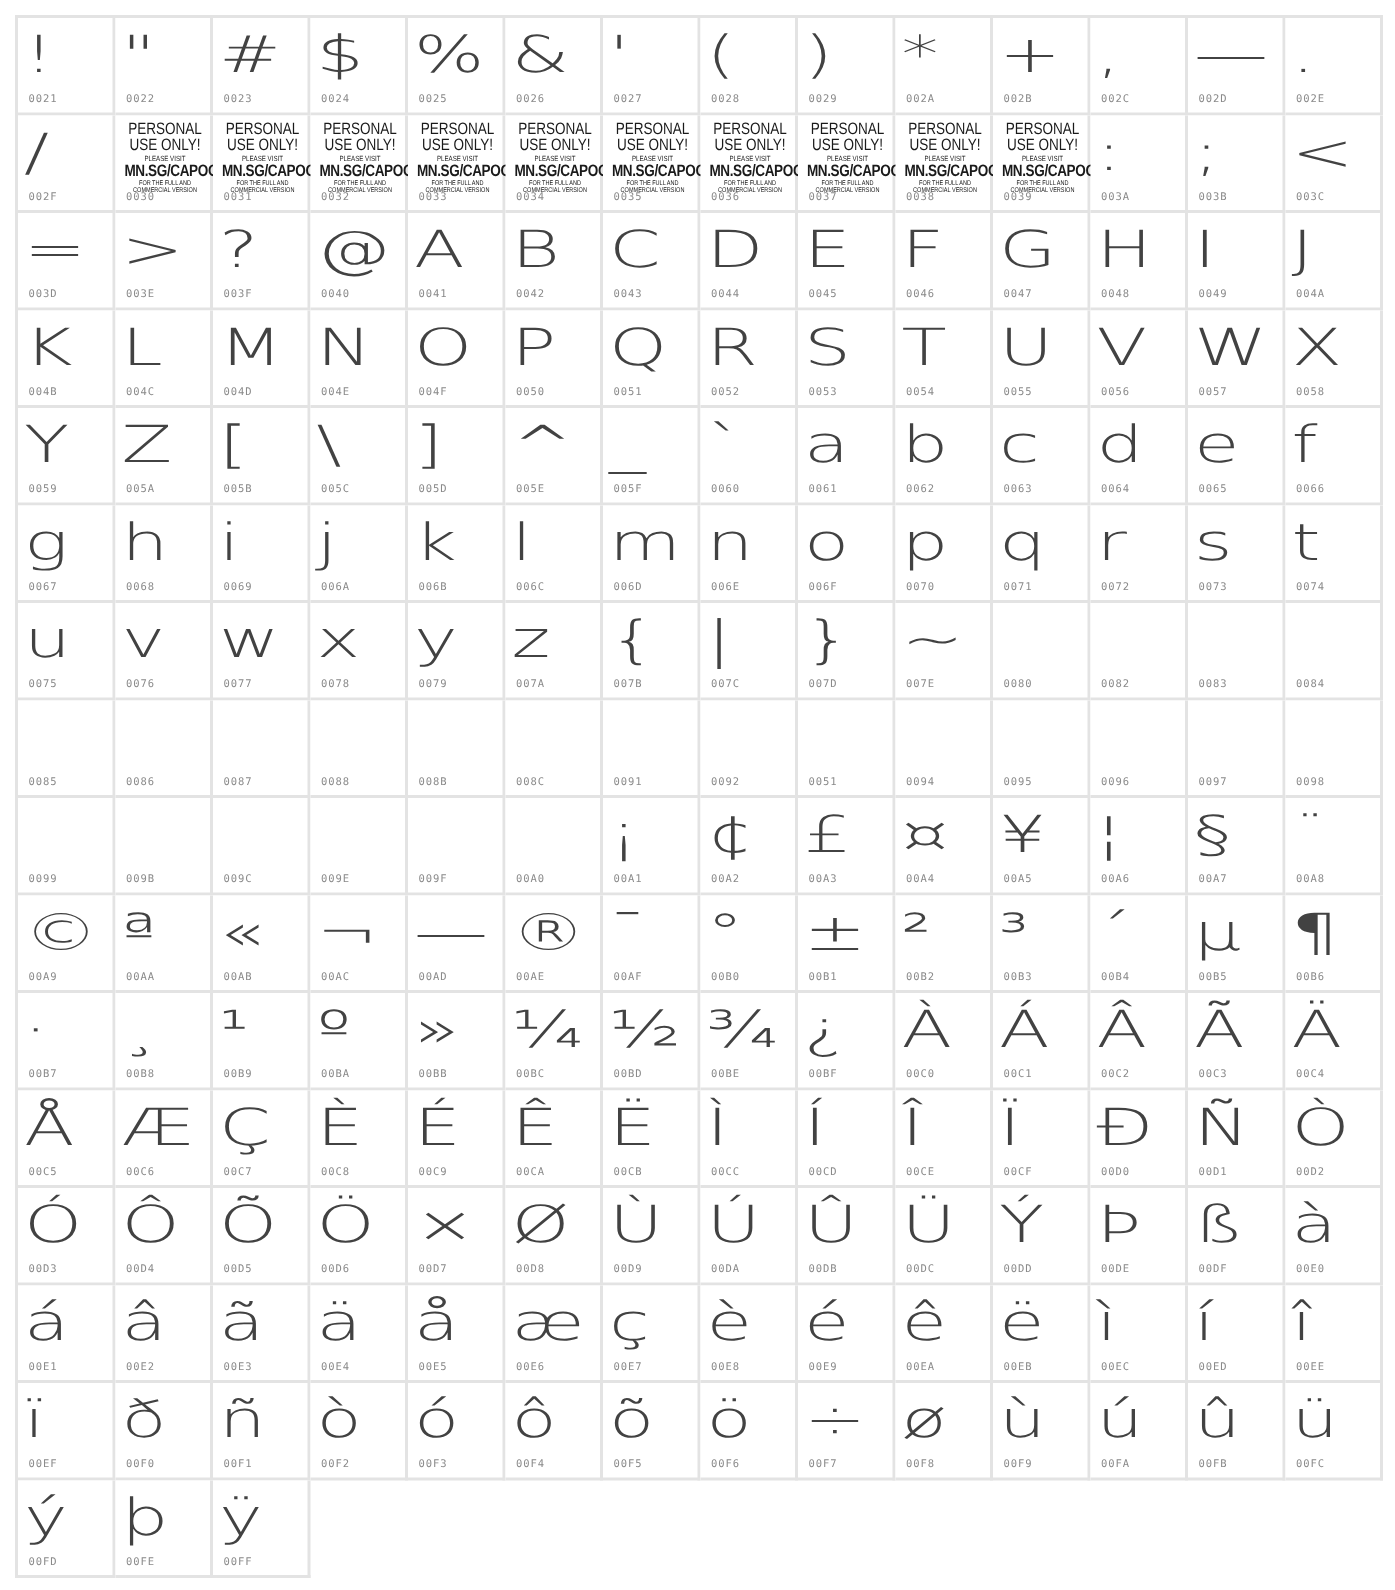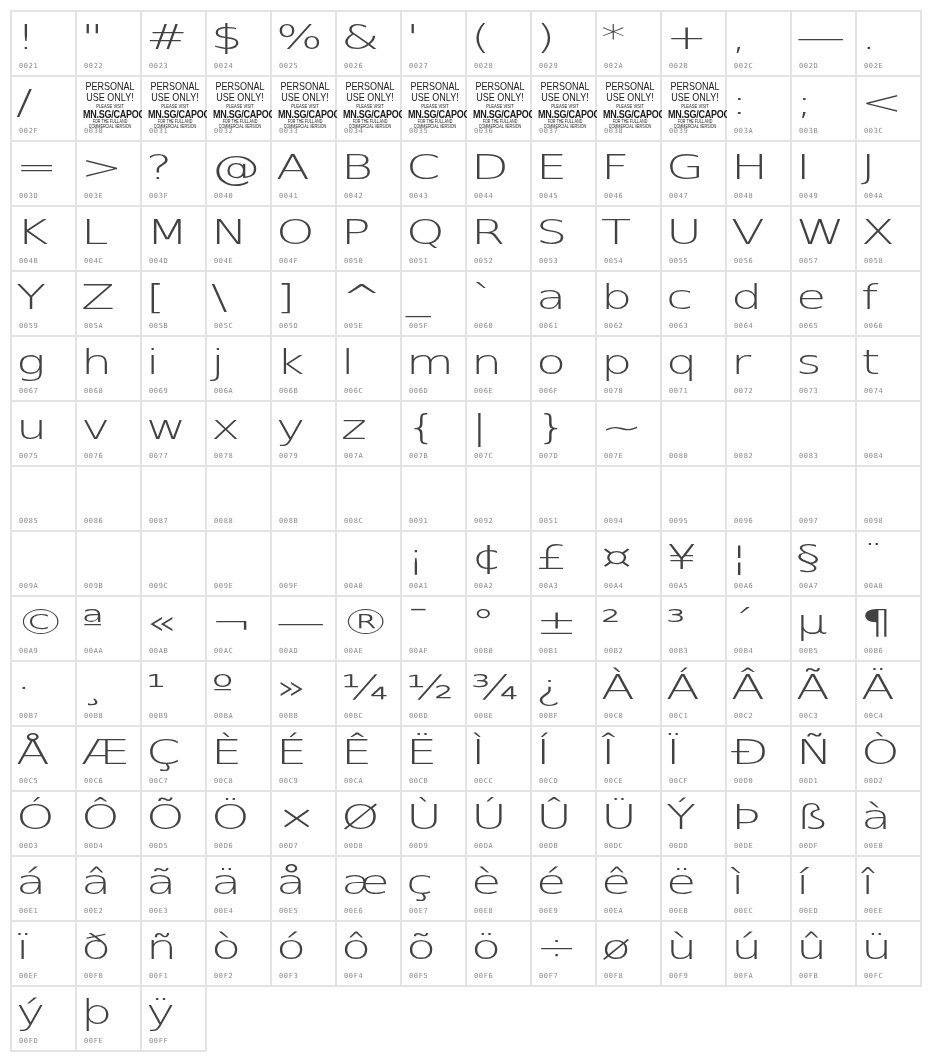--- a/index.html
+++ b/index.html
@@ -581,21 +581,21 @@
     <div class="cell">
     <span class="glyph"></span>
     <span class="code">0097</span>
   </div>
     <div class="cell">
     <span class="glyph"></span>
     <span class="code">0098</span>
   </div>
     <div class="cell">
     <span class="glyph"></span>
-    <span class="code">009A</span>
+    <span class="code">0099</span>
   </div>
     <div class="cell">
     <span class="glyph"></span>
     <span class="code">009B</span>
   </div>
     <div class="cell">
     <span class="glyph"></span>
     <span class="code">009C</span>
   </div>
     <div class="cell">

